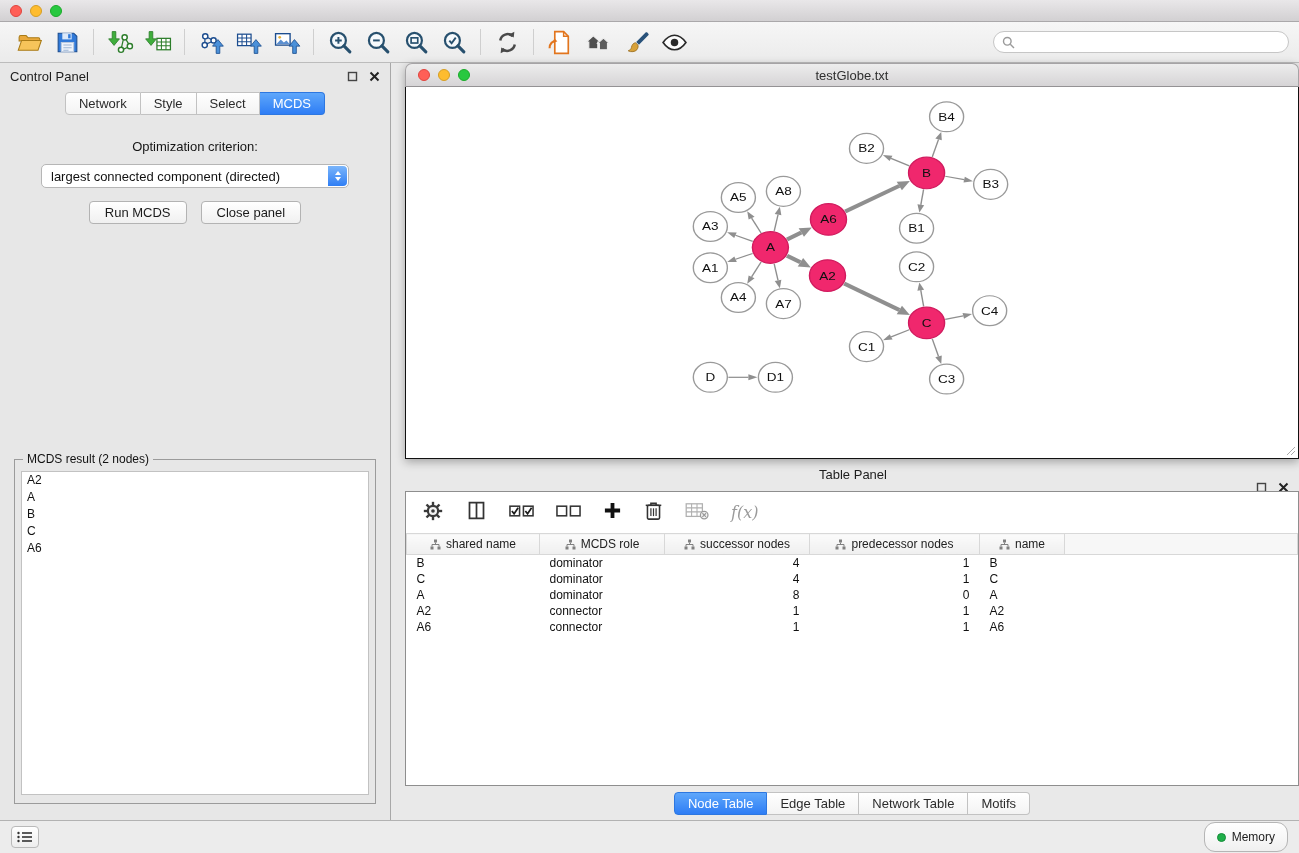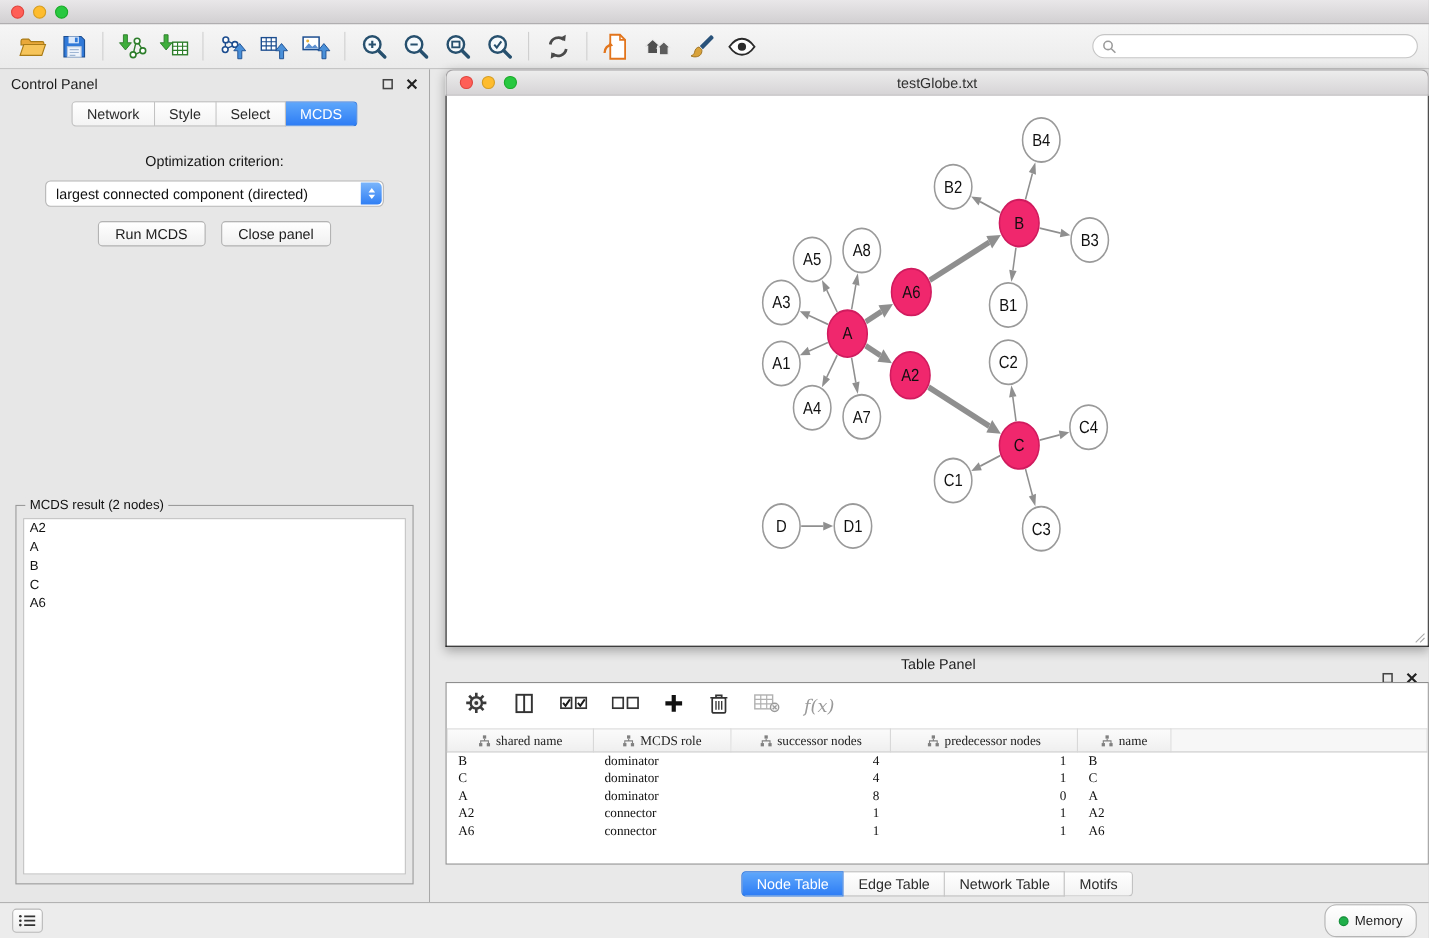--- a/index.html
+++ b/index.html
@@ -46,36 +46,36 @@
   .cp-spacer { flex:1; }
   .result-box { width:100%; height:345px; border:1px solid #9b9b9b; position:relative; padding:11px 6px 8px; }
   .result-legend { position:absolute; top:-8px; left:8px; background:#e7e7e7; font-size:12px; color:#111; padding:0 4px; }
   .result-list { width:100%; height:100%; background:#fff; border:1px solid #c2c2c2; font-size:12px; overflow:auto; }
   .result-item { padding:1px 5px; line-height:15px; color:#111; }
 
   
   .right-col { flex:1; display:flex; flex-direction:column; padding-left:14px; background:#e9e9e9; min-width:0; }
 
   
-  .net-window { height:525px; display:flex; flex-direction:column; border-radius:7px 7px 0 0; box-shadow:0 3px 10px rgba(0,0,0,0.3); }
+  .net-window { height:396px; display:flex; flex-direction:column; border-radius:7px 7px 0 0; box-shadow:0 3px 10px rgba(0,0,0,0.3); }
   .net-titlebar { height:24px; background:linear-gradient(#ededed,#d6d4d6); border:1px solid #a5a3a5; border-bottom:1px solid #949294; border-radius:7px 7px 0 0; display:flex; align-items:center; position:relative; }
   .net-titlebar .traffic { padding-left:12px; }
   .net-title { position:absolute; left:0; right:0; text-align:center; font-size:13px; color:#2f2f2f; }
   .net-canvas { flex:1; background:#fff; border:1px solid #111; border-top:none; position:relative; overflow:hidden; }
   .net-canvas svg.graph { position:absolute; inset:0; width:100%; height:100%; }
   svg.graph text { font-family:"Liberation Sans","DejaVu Sans",sans-serif; fill:#101010; }
   .resize-corner { position:absolute; right:2px; bottom:2px; }
 
   
   .table-panel { margin-top:8px; flex:1; display:flex; flex-direction:column; min-height:0; }
   .tp-header { height:24px; display:flex; align-items:center; font-size:13px; color:#1d1d1d; padding:0 10px 0 12px;flex-direction:column; }
   .tp-body { flex:1; background:#fff; border:1px solid #8e8e8e; display:flex; flex-direction:column; min-height:0; overflow:hidden; }
   .tp-toolbar { height:41px; display:flex; align-items:center; padding:0 16px; gap:22px; flex:none; }
   .fx { font-family:"DejaVu Serif",serif; font-style:italic; font-size:16px; color:#9a9a9a; }
-  .tp-table-wrap { flex:1; overflow:auto;font-family:Liberation Serif, serif; }
+  .tp-table-wrap { flex:1; overflow:auto; }
   table.node-table { border-collapse:collapse; width:100%; table-layout:fixed; font-size:12px; }
   .node-table th { background:linear-gradient(#fbfbfb,#efefef); border:1px solid #d8d8d8; font-weight:normal; height:21px; padding:0 4px; white-space:nowrap; overflow:hidden; color:#222; }
   .node-table th.filler { background:#f7f7f7; border-left:none; }
   .th-inner { display:flex; align-items:center; justify-content:center; gap:5px; }
   .node-table td { height:16px; padding:0 10px; white-space:nowrap; overflow:hidden; color:#111; }
   .tp-tabs { height:34px; display:flex; align-items:center; justify-content:center; flex:none; }
 
   
   .statusbar { height:33px; background:#ececec; border-top:1px solid #b2b2b2; display:flex; align-items:center; padding:0 11px; }
   .status-left-btn { width:28px; height:22px; border:1px solid #b9b9b9; border-radius:4px; background:linear-gradient(#fff,#ededed); display:flex; align-items:center; justify-content:center; }

